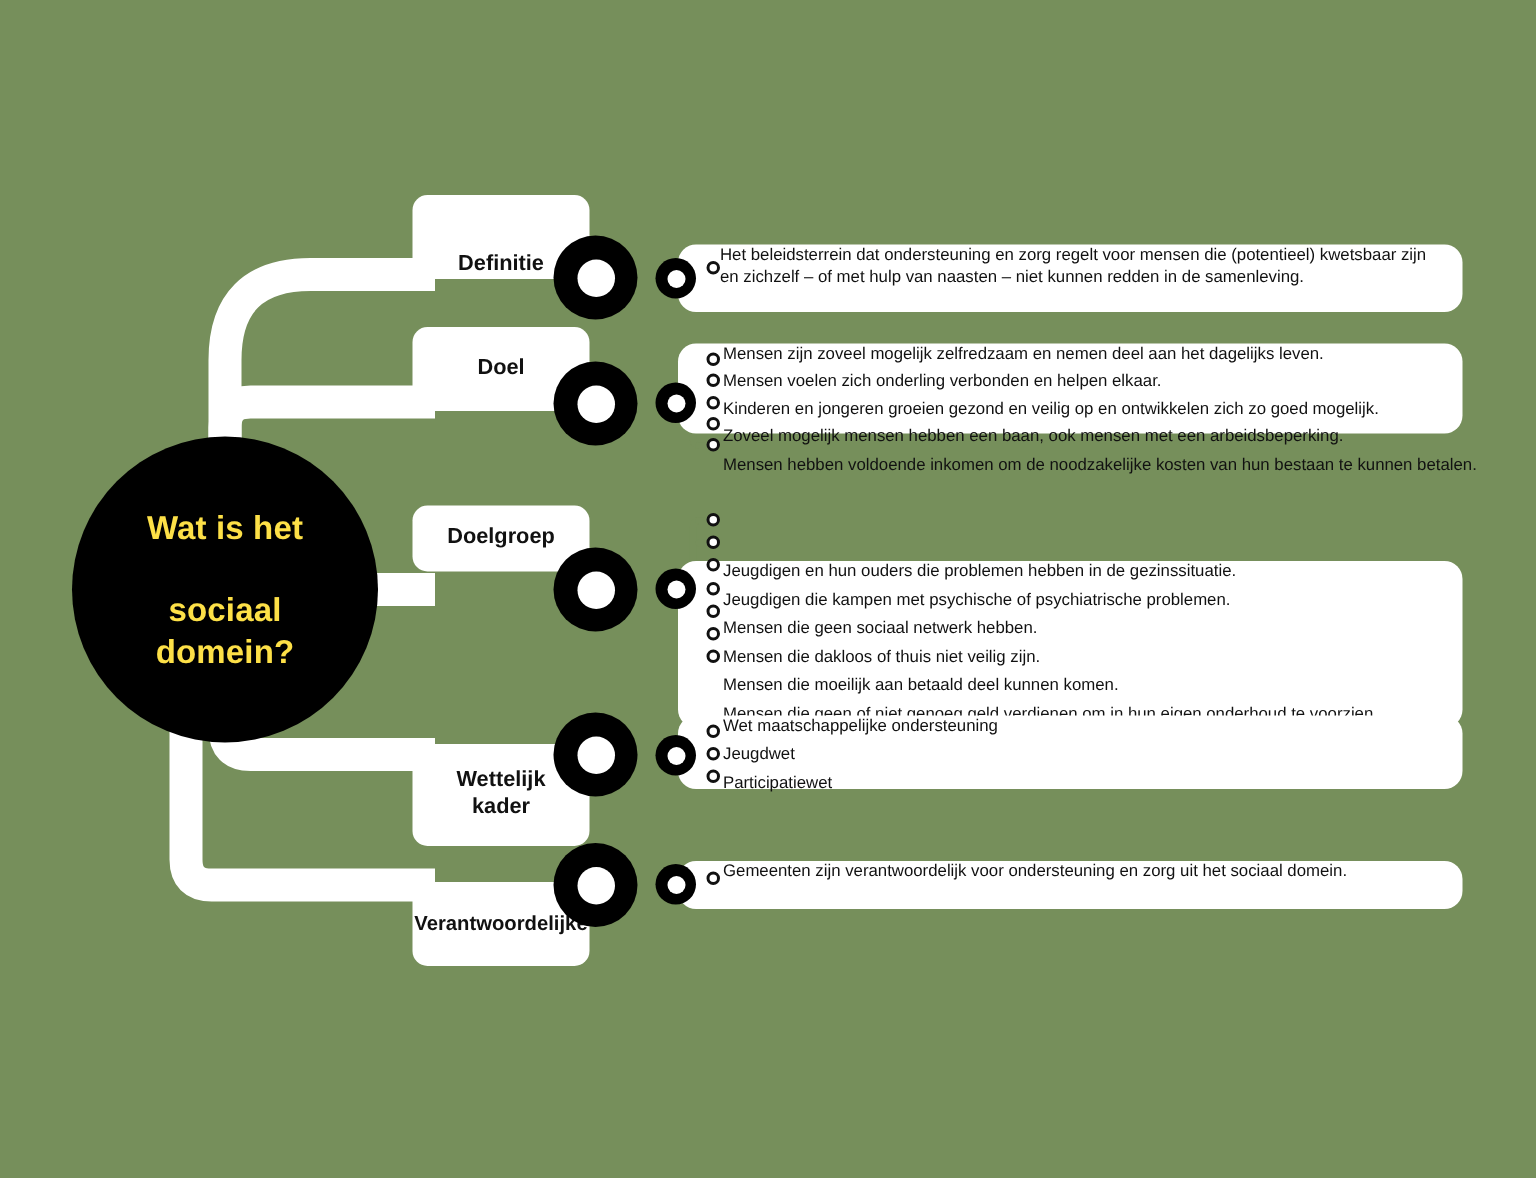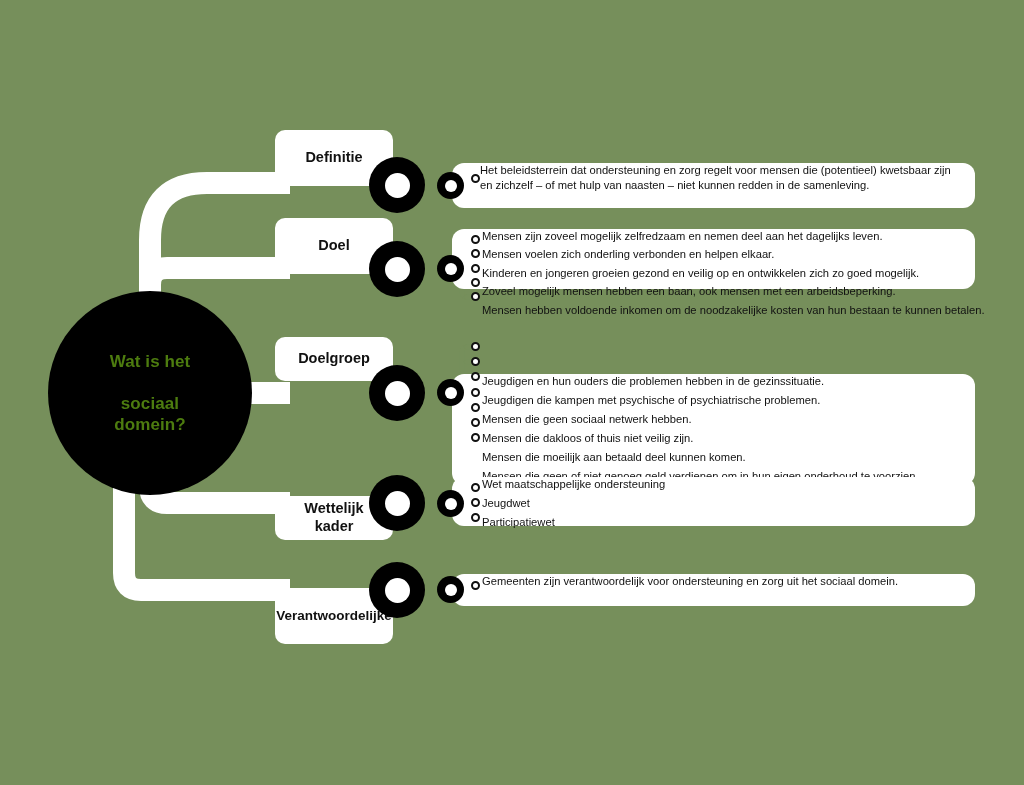--- a/index.html
+++ b/index.html
@@ -12,23 +12,23 @@
   }
   #stage{position:absolute;left:0;top:0;width:1024px;height:785px;}
   svg.layer{position:absolute;left:0;top:0;width:1024px;height:785px;}
 
   .hub{
     position:absolute;
     border-radius:50%;
     background:#000;
     display:flex;align-items:center;justify-content:center;
     text-align:center;
-    color:#4d7c0f;
+    color:#fde047;
     font-weight:bold;
-    font-size:17px;
+    font-size:22px;
     line-height:1.25;
     letter-spacing:.1px;
   }
   .hub span{display:block;padding:0 18px;}
 
   .cat-box{
     position:absolute;
     background:#fff;
     border-radius:10px;
     display:flex;align-items:center;justify-content:center;
@@ -127,21 +127,21 @@
       <path d="M150,466 L150,486 Q150,503 167,503 L290,503"></path>
 
       <path d="M124,478 L124,573 Q124,590 141,590 L290,590"></path>
     </g>
   </svg>
 
   <div class="hub" style="left:48px;top:291px;width:204px;height:204px;">
     <span><span>Wat is het</span><br><span>sociaal domein?</span></span>
   </div>
 
-  <div class="cat-box" style="left:275px;top:130px;width:118px;height:56px;">
+  <div class="cat-box" style="left:275px;top:130px;width:118px;height:56px;align-items:flex-end;">
     <span>Definitie</span>
   </div>
   <div class="ring-lg" style="left:369px;top:157px;"></div>
   <div class="ring-sm" style="left:437px;top:172px;"></div>
 
   <svg class="layer" viewBox="0 0 1024 785">
     <g fill="none" stroke="#768f5b" stroke-width="4">
       <path d="M459,185 L474,185"></path>
     </g>
   </svg>
@@ -217,21 +217,21 @@
     </div>
   </div>
   <div class="bullet" style="left:471px;top:342px;"></div>
   <div class="bullet" style="left:471px;top:357px;"></div>
   <div class="bullet" style="left:471px;top:372px;"></div>
   <div class="bullet" style="left:471px;top:388px;"></div>
   <div class="bullet" style="left:471px;top:403px;"></div>
   <div class="bullet" style="left:471px;top:418px;"></div>
   <div class="bullet" style="left:471px;top:433px;"></div>
 
-  <div class="cat-box" style="left:275px;top:496px;width:118px;height:44px;">
+  <div class="cat-box" style="left:275px;top:496px;width:118px;height:68px;">
     <span><span>Wettelijk</span><br><span>kader</span></span>
   </div>
   <div class="ring-lg" style="left:369px;top:475px;"></div>
   <div class="ring-sm" style="left:437px;top:490px;"></div>
 
   <svg class="layer" viewBox="0 0 1024 785">
     <g fill="none" stroke="#768f5b" stroke-width="4.5" stroke-linecap="round">
       <path d="M459,503 L466,503"></path>
       <path d="M466,488 Q462,488 462,492 L462,514 Q462,518 466,518"></path>
       <path d="M466,488 L474,488"></path>

